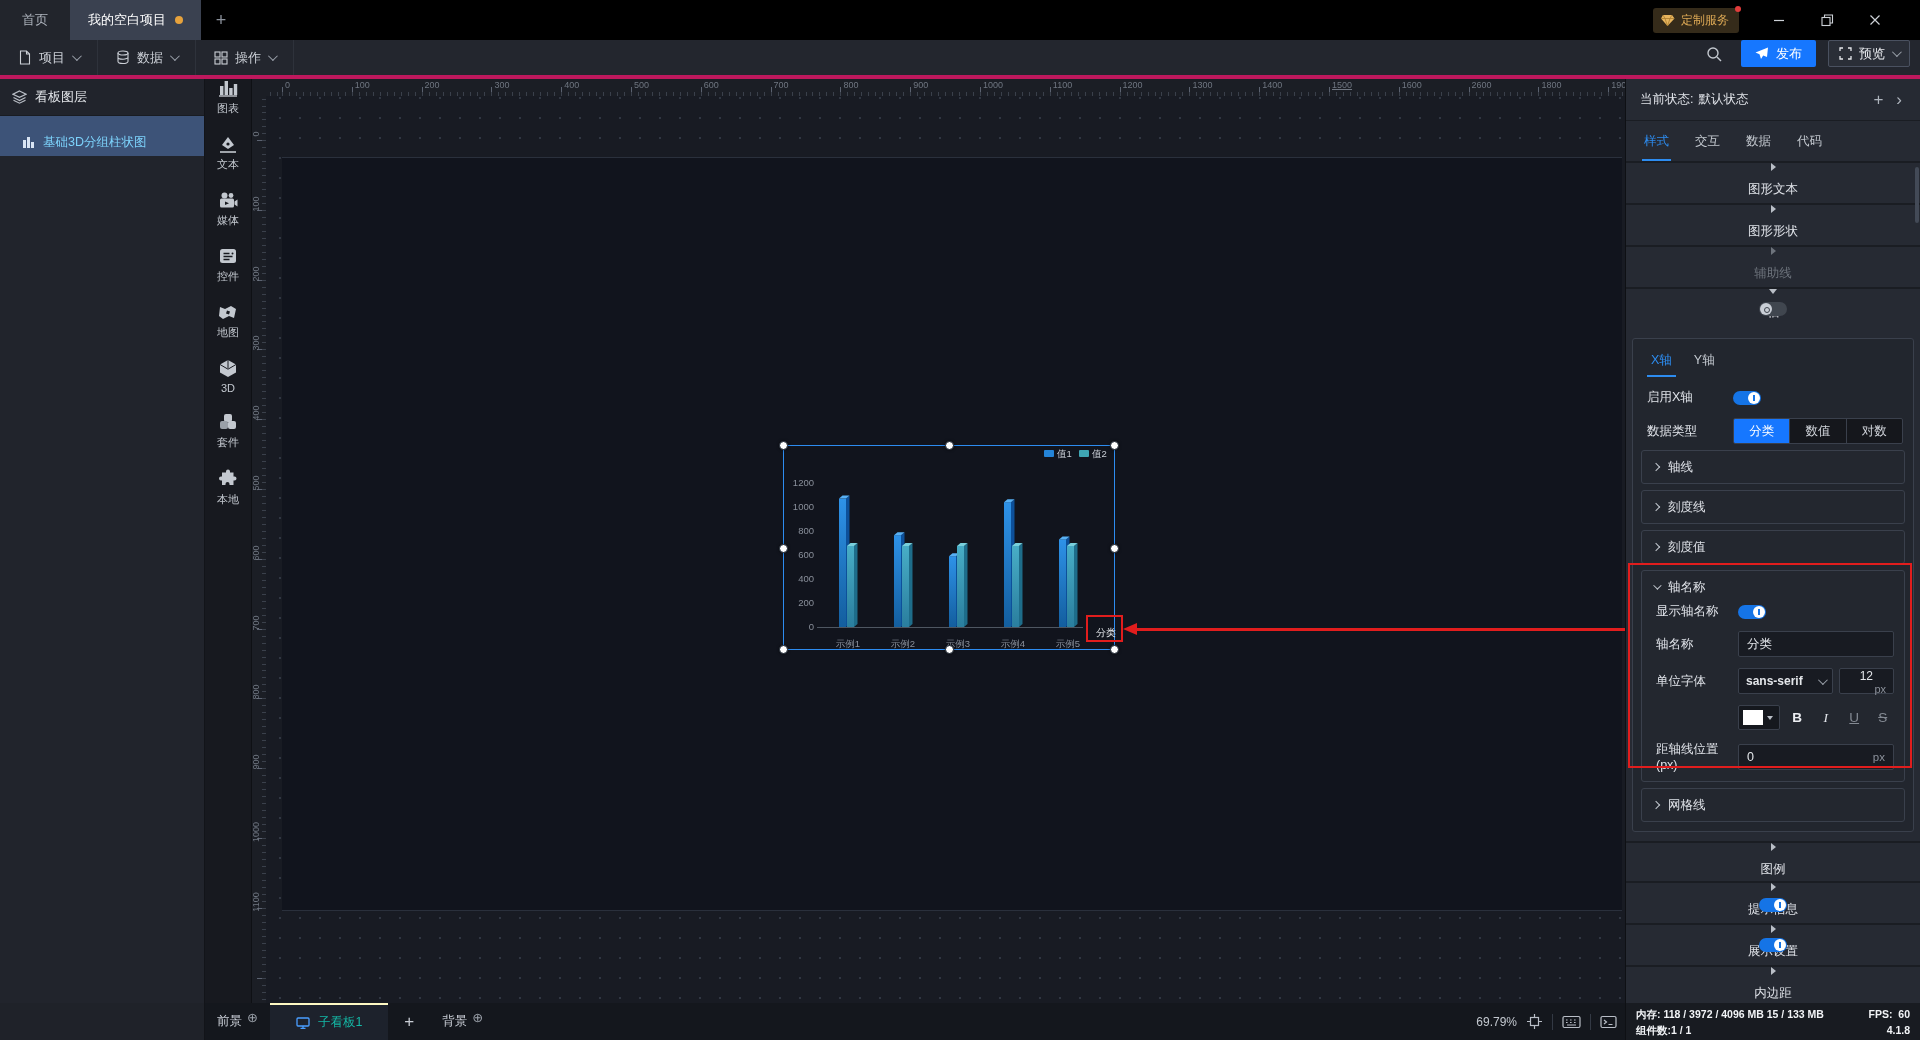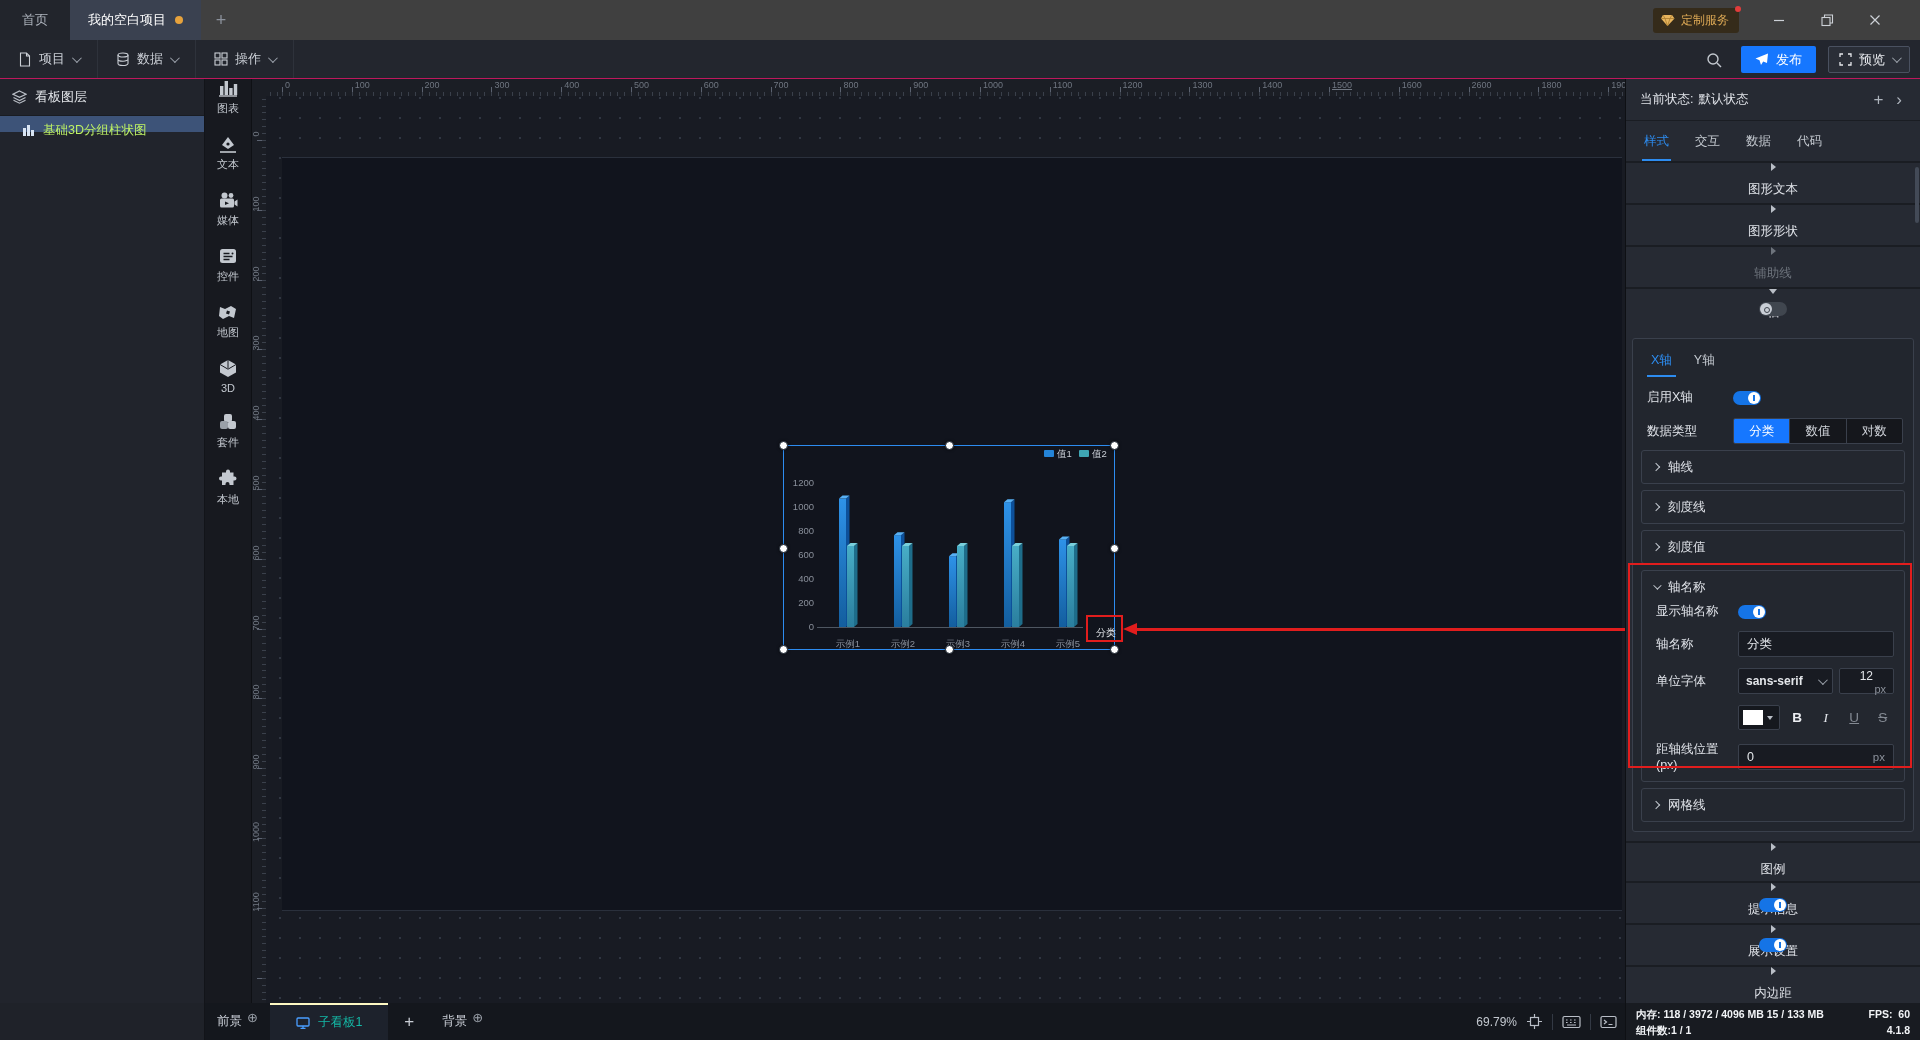--- a/index.html
+++ b/index.html
@@ -2,44 +2,44 @@
 <html><head>
 <meta charset="utf-8">
 <style>
   * { margin:0; padding:0; box-sizing:border-box; }
   html,body { width:1920px; height:1040px; overflow:hidden; background:#15171c;
     font-family:"Liberation Sans","DejaVu Sans",sans-serif; color:#c9ced6; font-size:13px;
     -webkit-font-smoothing:antialiased; }
   svg { display:block; }
 
   
-  #titlebar { height:40px; background:#404040; display:flex; align-items:stretch; position:relative; }
+  #titlebar { height:40px; background:#000000; display:flex; align-items:stretch; position:relative; }
   .ttab { display:flex; align-items:center; padding:0 22px; color:#aeb4bd; background:#22252c; font-size:13px; }
   .ttab.active { background:#3a4150; color:#fff; gap:9px; padding:0 18px; }
   .tdot { width:8px; height:8px; border-radius:50%; background:#e6a23c; }
   .tadd { width:40px; display:flex; align-items:center; justify-content:center; color:#8b919b; font-size:18px; }
   .t-right { position:absolute; right:15px; top:0; height:40px; display:flex; align-items:center; gap:4px; padding-right:8px; }
   .badge { display:flex; align-items:center; gap:6px; background:#352b1a; border-radius:3px; height:25px; padding:0 10px 0 7px;
     color:#dda955; font-size:12px; position:relative; margin-right:14px; }
   .badge .reddot { position:absolute; top:-2px; right:-2px; width:6px; height:6px; border-radius:50%; background:#e23c3c; }
   .winbtn { width:44px; height:40px; display:flex; align-items:center; justify-content:center; color:#cdd1d7; }
 
   
-  #menubar { height:39px; background:#23262e; border-bottom:1px solid #be185d; display:flex; align-items:stretch; position:relative; }
+  #menubar { height:39px; background:#23262e; border-bottom:4px solid #be185d; display:flex; align-items:stretch; position:relative; }
   .mitem { display:flex; align-items:center; gap:7px; padding:0 18px; color:#ccd0d7; border-right:1px solid #2e323b; font-size:13px; }
   .chev { width:7px; height:7px; border-right:1.4px solid #9aa0a9; border-bottom:1.4px solid #9aa0a9; transform:rotate(45deg) translateY(-2px); }
-  .m-right { position:absolute; right:0; top:0; height:39px; display:flex; align-items:center; gap:12px; padding-right:10px; }
+  .m-right { position:absolute; right:0; top:0; height:27px; display:flex; align-items:center; gap:12px; padding-right:10px; }
   .btn-publish { display:flex; align-items:center; gap:7px; background:#1677ff; color:#fff; height:27px; padding:0 14px; border-radius:2px; font-size:13px; }
   .btn-preview { display:flex; align-items:center; gap:7px; background:#2a2e37; border:1px solid #4a5160; color:#e7e9ed; height:27px; padding:0 10px; border-radius:2px; font-size:13px; }
 
   
   #main { position:absolute; top:79px; left:0; right:0; bottom:37px; display:flex; }
   #sidebar { width:205px; background:#21242c; border-right:1px solid #121419; }
   .sb-head { height:37px; display:flex; align-items:center; gap:8px; padding:0 12px; color:#e3e6ea; border-bottom:1px solid #191c22; }
-  .layer-item { height:16px; display:flex; align-items:center; gap:8px; padding:12px 12px 0 22px; color:#bef264; background:#3d5378; font-size:12.5px; }
+  .layer-item { height:40px; display:flex; align-items:center; gap:8px; padding:12px 12px 0 22px; color:#7dd3fc; background:#3d5378; font-size:12.5px; }
 
   #iconstrip { width:47px; background:#17191f; border-right:1px solid #0e1014; display:flex; flex-direction:column; align-items:center; }
   .tool { display:flex; flex-direction:column; align-items:center; gap:4px; margin-bottom:19px; color:#c3c8cf; font-size:11px; width:100%; }
 
   
   #canvas { flex:1; position:relative; background:#1b1e25; overflow:hidden; }
   #corner { position:absolute; left:0; top:0; width:14px; height:17px; background:#1b1e25; z-index:3; }
   #hruler { position:absolute; left:14px; right:0; top:0; height:17px; background:#1b1e25; z-index:2;
     background-image:
       repeating-linear-gradient(to right,#3a404b 0 1px,transparent 1px 6.98px),

